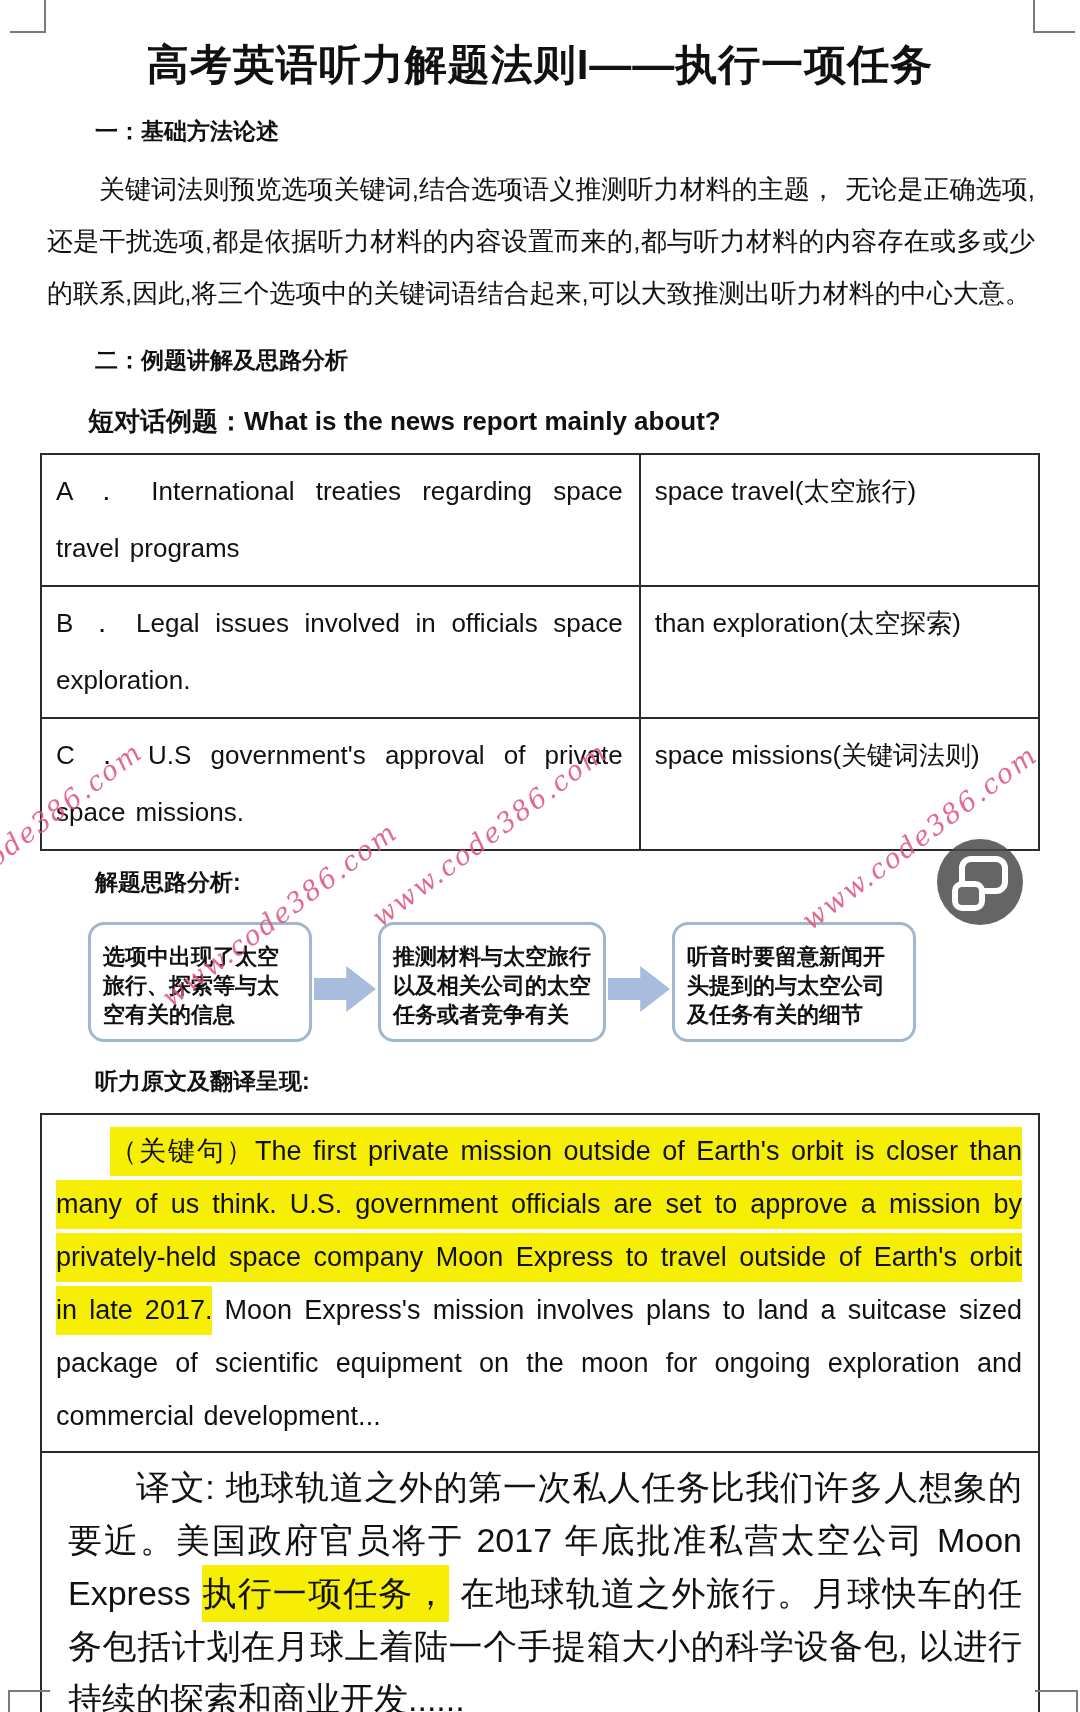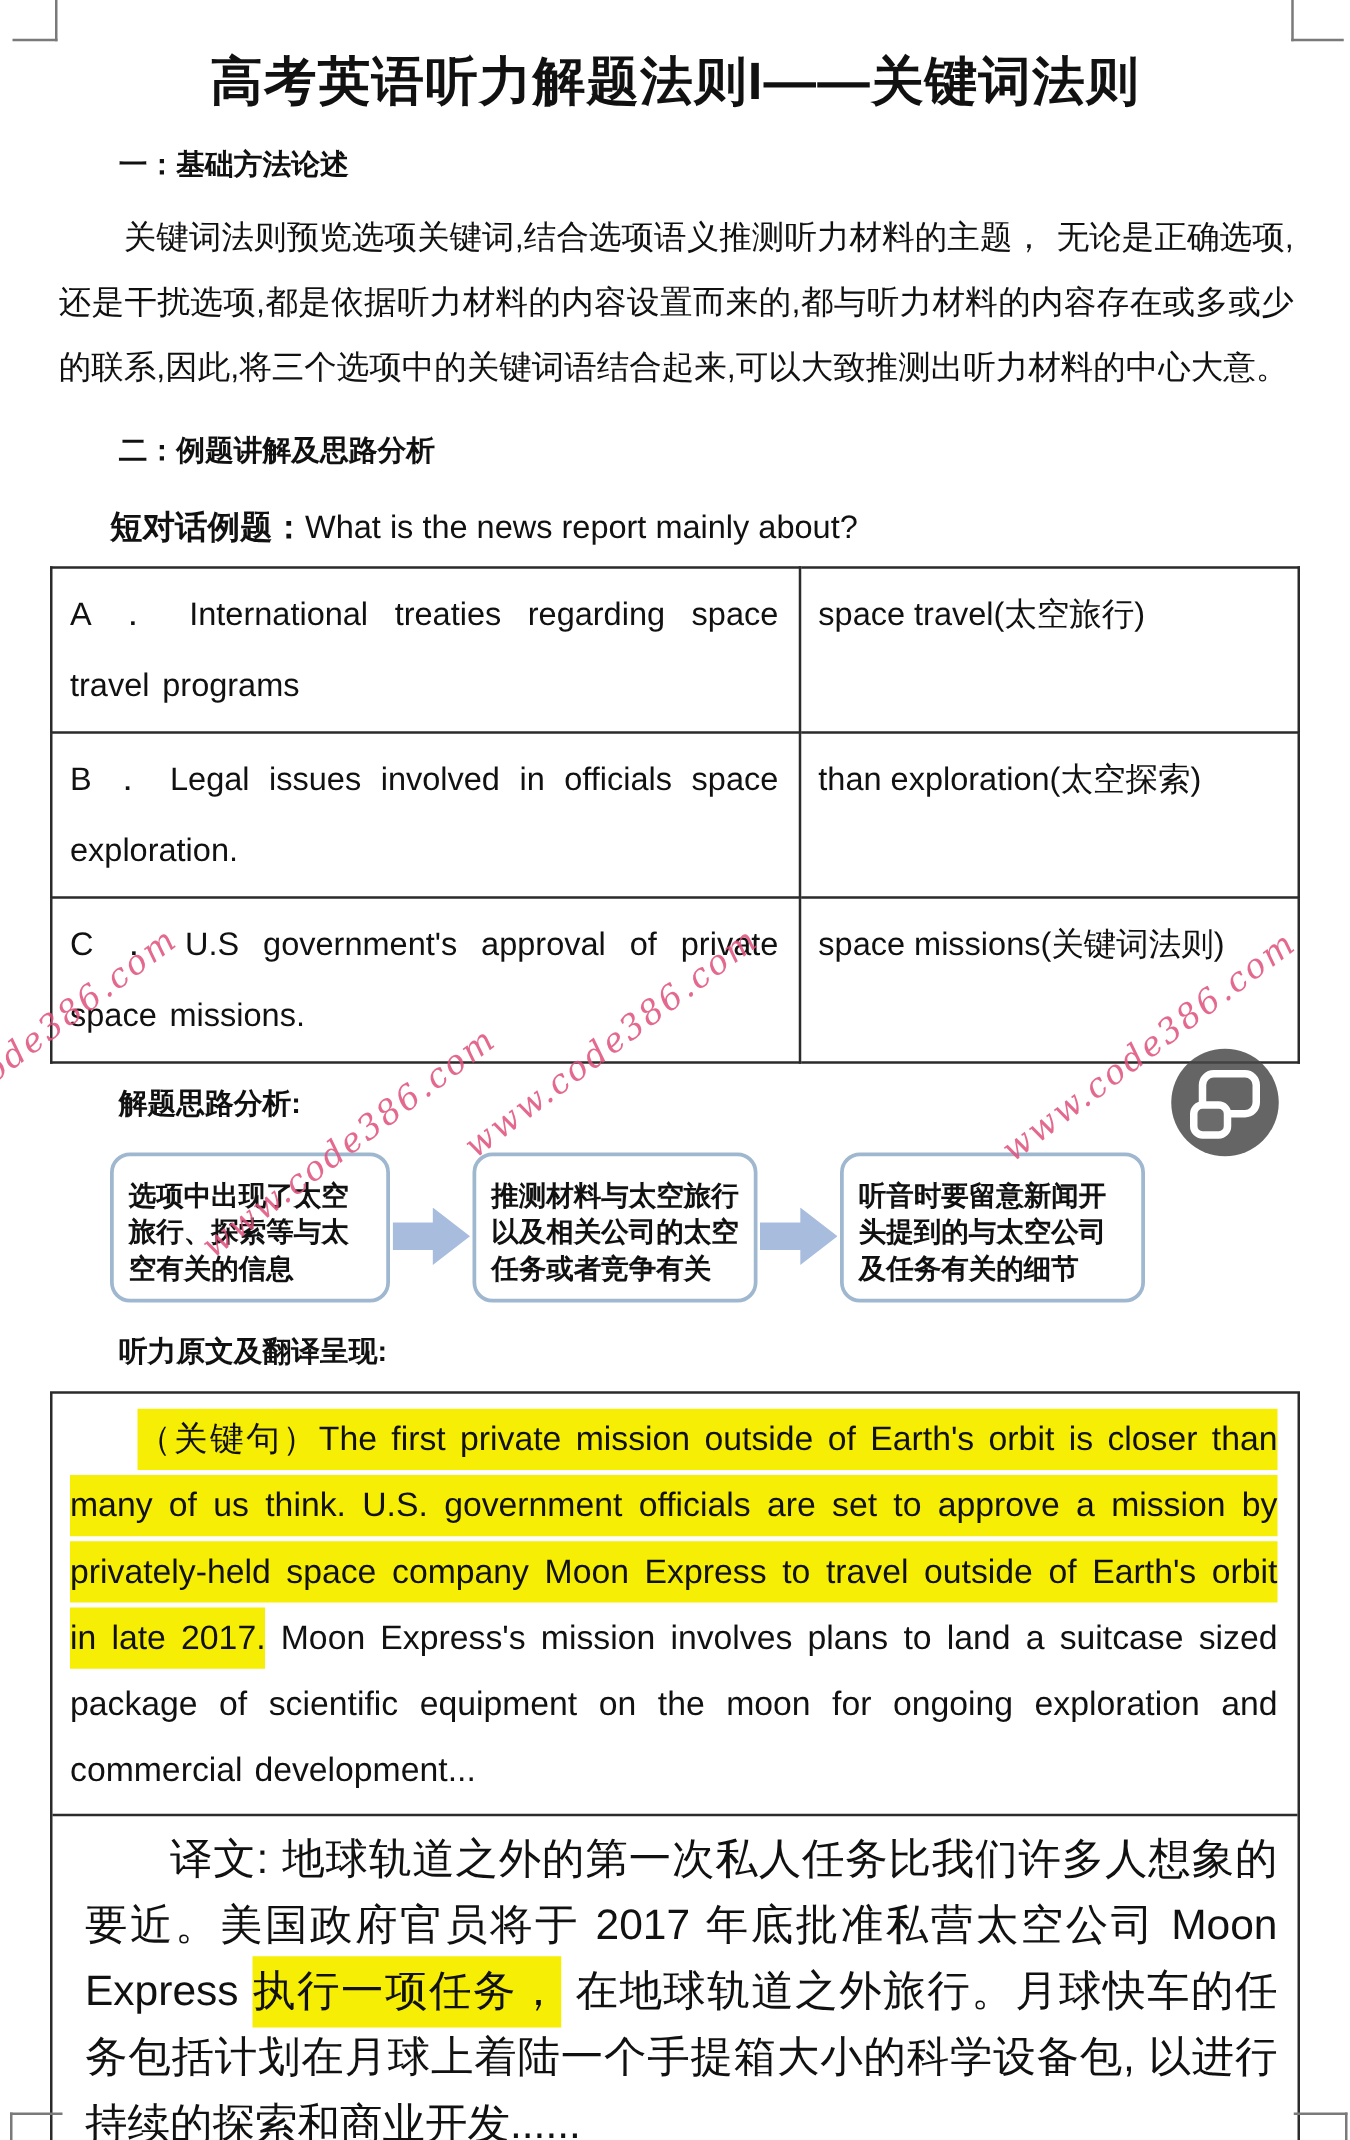--- a/index.html
+++ b/index.html
@@ -27,21 +27,21 @@
     letter-spacing:1px;line-height:50px;
   }
   .h-sec{font-size:23px;font-weight:bold;margin-left:95px;}
   .h1x{margin-top:26px;}
   .h2x{margin-top:26px;}
   .intro{
     margin:16px 45px 0 47px;font-size:26px;line-height:52px;
     text-align:justify;text-indent:2em;word-spacing:2px;
   }
   .example-line{margin:28px 0 0 88px;font-size:26px;font-weight:bold;}
-  .example-line .en{font-weight:normal;}
+  .example-line .en{font-weight:bold;}
 
   table.opts{
     margin:14px 0 0 40px;width:1000px;border-collapse:collapse;
   }
   table.opts td{
     border:2px solid var(--table-border);vertical-align:top;
     font-size:26px;line-height:57px;padding:8px 16px 8px 14px;
     height:113px;
   }
   td.opt-cell{width:600px;text-align:justify;word-spacing:3px;}
@@ -104,21 +104,21 @@
   }
 </style>
 </head>
 <body>
 
 <div class="crop crop-tl"></div>
 <div class="crop crop-tr"></div>
 <div class="crop crop-bl"></div>
 <div class="crop crop-br"></div>
 
-<h1 class="doc-title">高考英语听力解题法则I——关键词法则</h1>
+<h1 class="doc-title">高考英语听力解题法则I——执行一项任务</h1>
 
 <h2 class="h-sec h1x">一：基础方法论述</h2>
 <p class="intro">关键词法则预览选项关键词,结合选项语义推测听力材料的主题， 无论是正确选项,还是干扰选项,都是依据听力材料的内容设置而来的,都与听力材料的内容存在或多或少的联系,因此,将三个选项中的关键词语结合起来,可以大致推测出听力材料的中心大意。</p>
 
 <h2 class="h-sec h2x">二：例题讲解及思路分析</h2>
 
 <p class="example-line"><span>短对话例题：</span><span class="en">What is the news report mainly about?</span></p>
 
 <table class="opts">
   <tbody>

